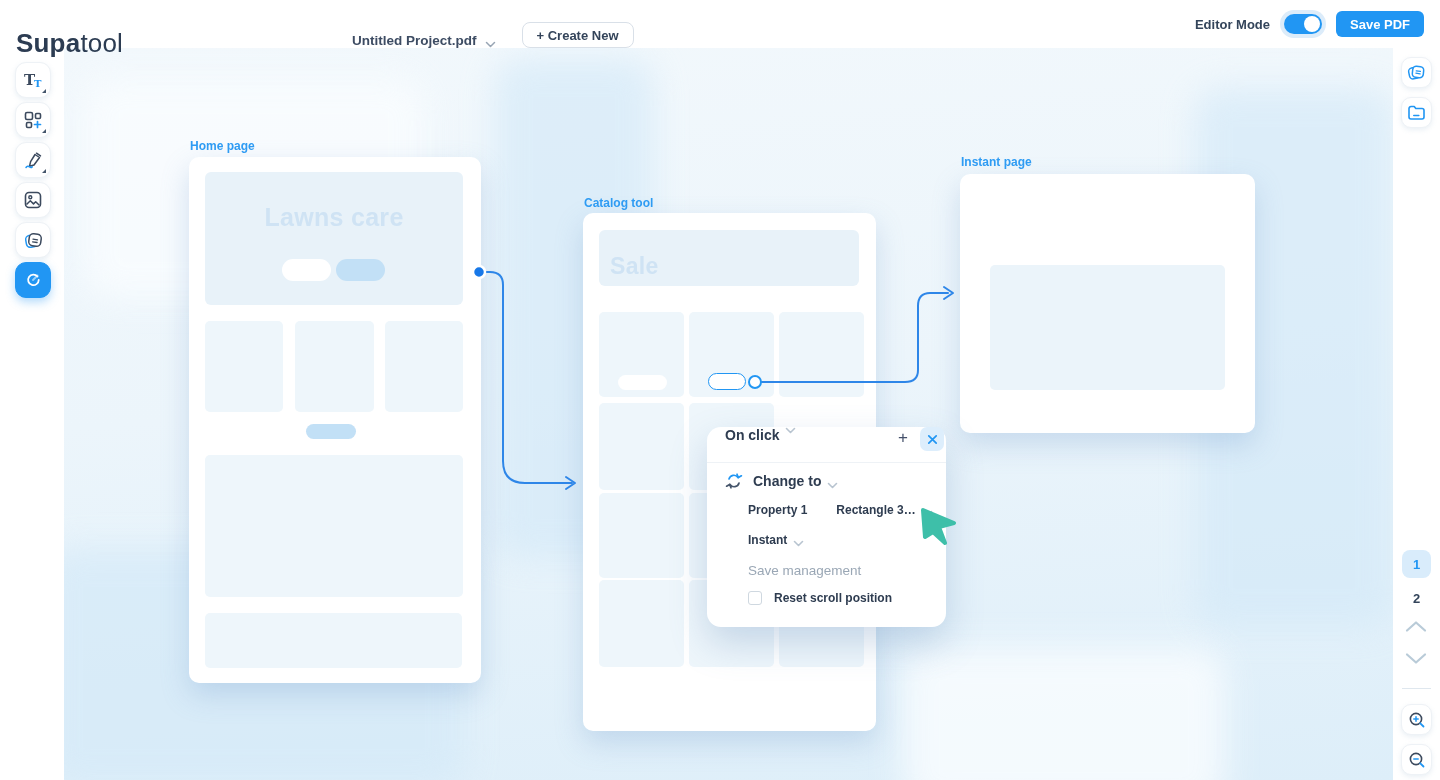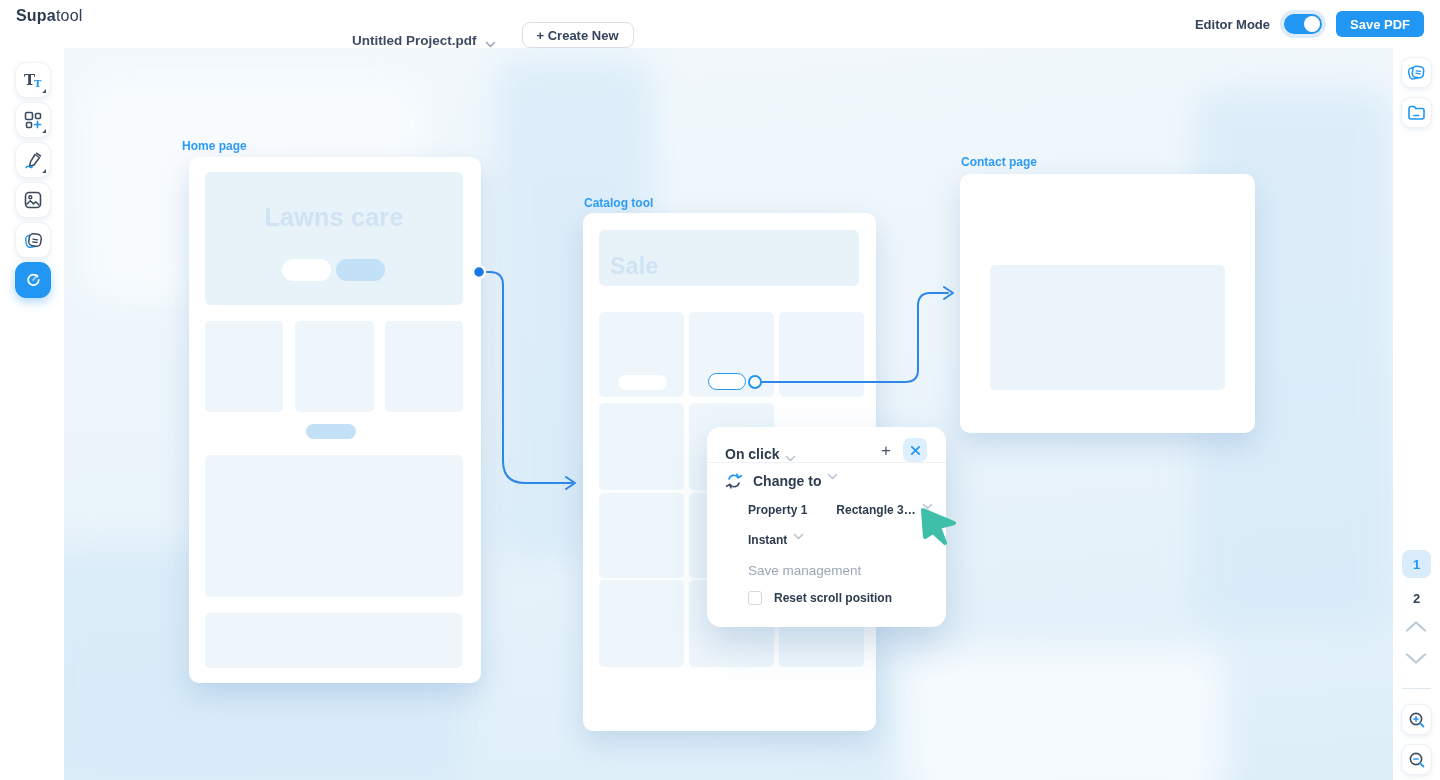--- a/index.html
+++ b/index.html
@@ -3,21 +3,21 @@
 <meta charset="utf-8">
 <style>
   * { margin:0; padding:0; box-sizing:border-box; }
   html,body { width:1440px; height:780px; overflow:hidden;
     font-family:"Liberation Sans","DejaVu Sans",sans-serif; background:#fff; }
   .stage { position:relative; width:1440px; height:780px; }
 
   
   .topbar { position:absolute; left:0; top:0; width:1440px; height:48px;
     background:#fff; z-index:50; display:flex; align-items:center; }
-  .logo { position:absolute; left:16px; top:7px; font-size:16px; color:#2c3c52; letter-spacing:.2px; }
+  .logo { position:absolute; left:16px; top:28px; font-size:26px; color:#2c3c52; letter-spacing:.2px; }
   .logo b { font-weight:700; } .logo span { font-weight:400; }
   .title-group { position:absolute; left:352px; top:0; height:48px; display:flex; align-items:flex-end; gap:8px; }
   .proj-title { font-size:13.5px; font-weight:600; color:#3d4c63; }
   .chev { display:inline-block; }
   .btn-outline { height:26px; padding:0 14px; border:1px solid #d9e0e8; border-radius:8px;
     background:#fff; font-size:13px; font-weight:600; color:#34445a; display:flex; align-items:center; cursor:pointer; }
   .right-group { position:absolute; right:16px; top:0; height:48px; display:flex; align-items:center; gap:14px; }
   .editor-label { font-size:13px; font-weight:600; color:#33445a; }
   .toggle { position:relative; width:38px; height:20px; border-radius:10px; background:#2196f3;
     box-shadow:0 0 0 4px #dcecfa; cursor:pointer; }
@@ -61,51 +61,51 @@
   .pill { position:absolute; border-radius:999px; }
   .pill.white { background:#fff; }
   .pill.blue { background:#c2e0f6; }
   .pill.outlined { background:#fff; border:1.5px solid #2196f3; }
 
   .overlay-svg { position:absolute; left:0; top:0; width:1440px; height:780px; z-index:10; pointer-events:none; }
 
   
   .popup { position:absolute; left:707px; top:427px; width:239px; height:200px; background:#fff;
     border-radius:14px; box-shadow:0 16px 36px rgba(100,140,185,.30); z-index:20; }
-  .popup-header { position:absolute; left:0; top:0; width:100%; height:35px; display:flex; align-items:flex-end; padding:0 19px 0 18px; }
+  .popup-header { position:absolute; left:0; top:0; width:100%; height:35px; display:flex; align-items:flex-start; padding:0 2px 0 18px; }
   .popup-title { font-size:14px; font-weight:600; color:#2e3c50; margin-right:6px; }
   .popup-add { margin-left:auto; width:22px; height:22px; display:flex; align-items:center; justify-content:center;
     font-size:17px; color:#44506a; cursor:pointer; }
   .popup-close { width:24px; height:24px; margin-left:6px; border-radius:7px; background:#ddeefc;
     display:flex; align-items:center; justify-content:center; cursor:pointer; }
   .popup-divider { position:absolute; left:0; top:35px; width:100%; height:1px; background:#eef2f6; }
-  .popup-row { position:absolute; left:18px; display:flex; align-items:flex-start; gap:6px; }
+  .popup-row { position:absolute; left:18px; display:flex; align-items:flex-end; gap:6px; }
   .txt-bold { font-size:14px; font-weight:700; color:#2e3c50; }
   .txt-semi { font-size:12px; font-weight:600; color:#2e3c50; }
   .txt-gray { font-size:13.5px; font-weight:400; color:#9aa7b5; }
   .checkbox { width:14px; height:14px; border:1.5px solid #cfd8e0; border-radius:3px; background:#fff; cursor:pointer; }
 
   .cursor { position:absolute; left:920px; top:506px; z-index:30; }
 </style>
 </head>
 <body>
 
 <div class="stage">
 
   <div class="canvas">
     <div class="bg-patch" style="left:430px; top:10px; width:160px; height:500px;"></div>
     <div class="bg-patch" style="left:1130px; top:40px; width:200px; height:540px;"></div>
     <div class="bg-patch" style="left:-20px; top:500px; width:420px; height:240px;"></div>
     <div class="bg-patch light" style="left:20px; top:30px; width:340px; height:220px;"></div>
     <div class="bg-patch light" style="left:840px; top:600px; width:320px; height:160px;"></div>
   </div>
 
-  <div class="artboard-label" style="left:182px; top:139px; z-index:5;">Home page</div>
+  <div class="artboard-label" style="left:190px; top:139px; z-index:5;">Home page</div>
   <div class="artboard-label" style="left:584px; top:196px; z-index:5;">Catalog tool</div>
-  <div class="artboard-label" style="left:961px; top:155px; z-index:5;">Contact page</div>
+  <div class="artboard-label" style="left:961px; top:155px; z-index:5;">Instant page</div>
 
   <div class="card" style="left:189px; top:157px; width:292px; height:526px; z-index:5;">
     <div class="ph ph-hero" style="left:16px; top:15px; width:258px; height:133px;">
       <div class="hero-text" style="position:absolute; left:0; top:31px; width:100%; text-align:center; font-size:25px;">Lawns care</div>
       <div class="pill white" style="left:77px; top:87px; width:49px; height:22px;"></div>
       <div class="pill blue" style="left:131px; top:87px; width:49px; height:22px;"></div>
     </div>
     <div class="ph" style="left:16px;  top:164px; width:78px; height:91px;"></div>
     <div class="ph" style="left:106px; top:164px; width:79px; height:91px;"></div>
     <div class="ph" style="left:196px; top:164px; width:78px; height:91px;"></div>

